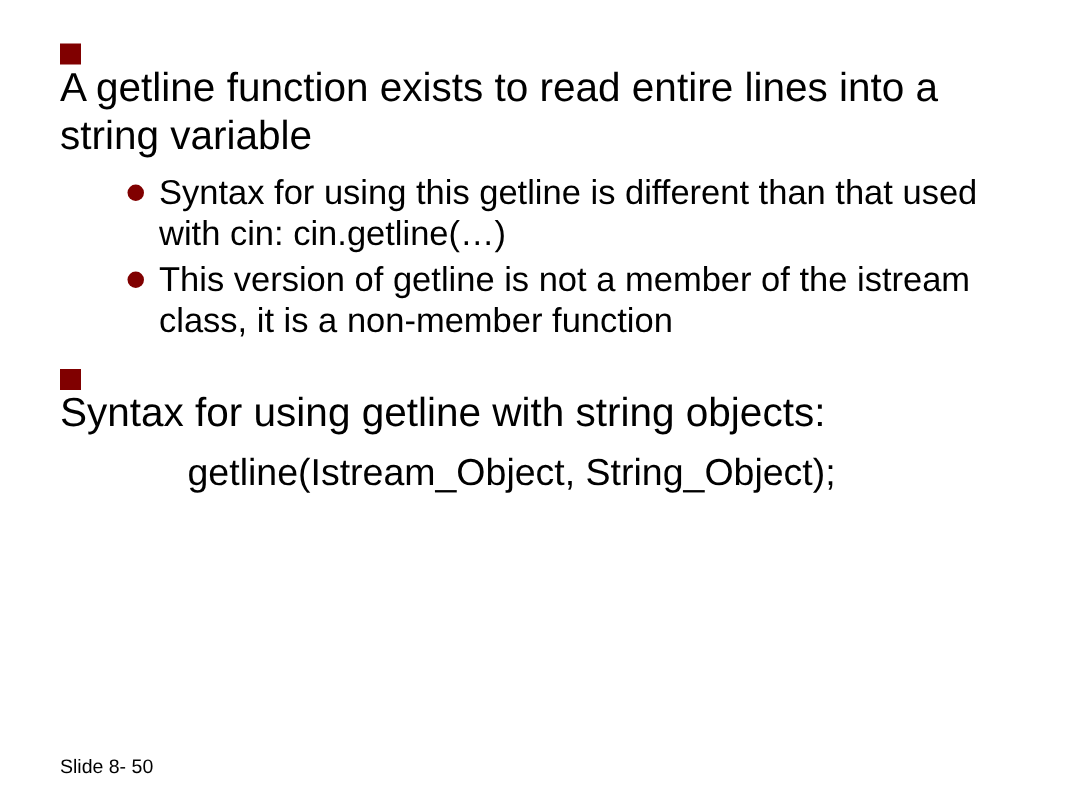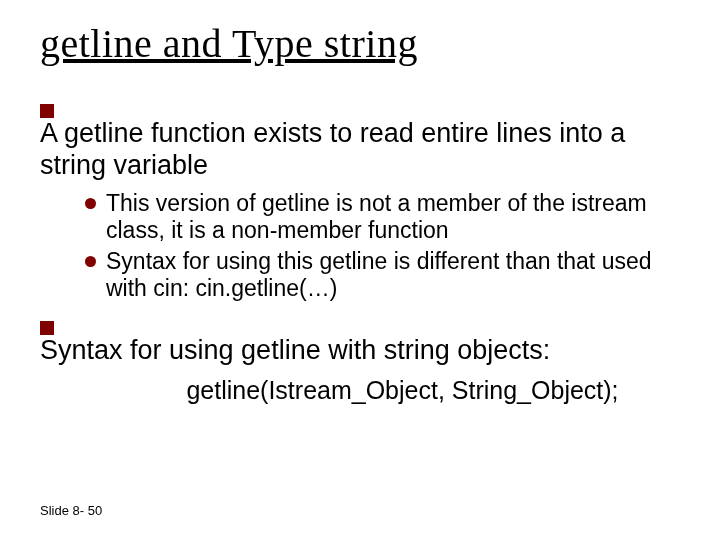--- a/index.html
+++ b/index.html
@@ -61,55 +61,53 @@
     border-radius: 50%;
     background: #800000;
     margin-top: 8px;
     margin-right: 10px;
   }
   .item-l3 {
     margin-left: 85px;
     margin-top: 4px;
     font-size: 25px;
     line-height: 1.25;
-    text-align: center;
   }
   .spacer-before-l1-2 {
     height: 6px;
   }
   .footer {
     position: absolute;
     left: 40px;
     bottom: 22px;
     font-family: Arial, Helvetica, sans-serif;
     font-size: 13px;
   }
 </style>
 </head>
 <body>
 
 <div class="slide">
 
-  <div class="title">getline and Type string</div>
 
   <div class="body">
 
     <div class="item-l1">
       <div class="bullet-sq"></div>
       <div>A getline function exists to read entire lines into a string variable</div>
     </div>
 
     <div class="item-l2">
       <div class="bullet-circ"></div>
-      <div>This version of getline is not a member of the istream class, it is a non-member function</div>
+      <div>Syntax for using this getline is different than that used with cin:  cin.getline(…)</div>
     </div>
 
     <div class="item-l2">
       <div class="bullet-circ"></div>
-      <div>Syntax for using this getline is different than that used with cin:  cin.getline(…)</div>
+      <div>This version of getline is not a member of the istream class, it is a non-member function</div>
     </div>
 
     <div class="spacer-before-l1-2"></div>
 
     <div class="item-l1">
       <div class="bullet-sq"></div>
       <div>Syntax for using getline with string objects:</div>
     </div>
 
     <div class="item-l3">

